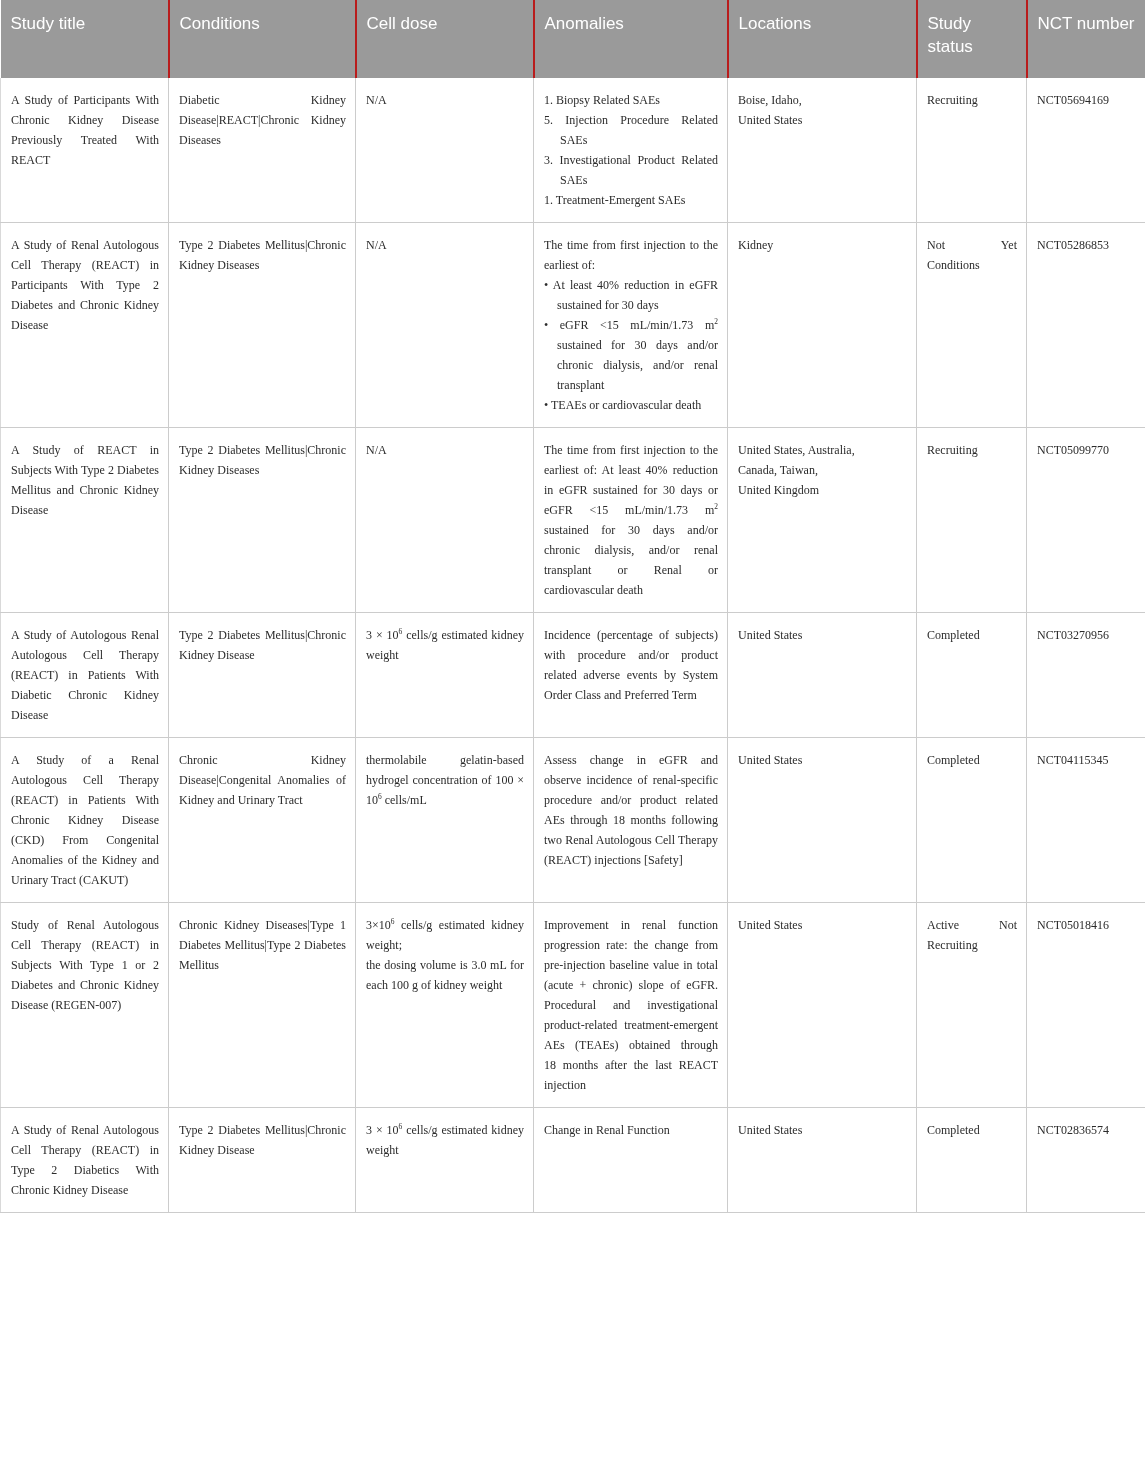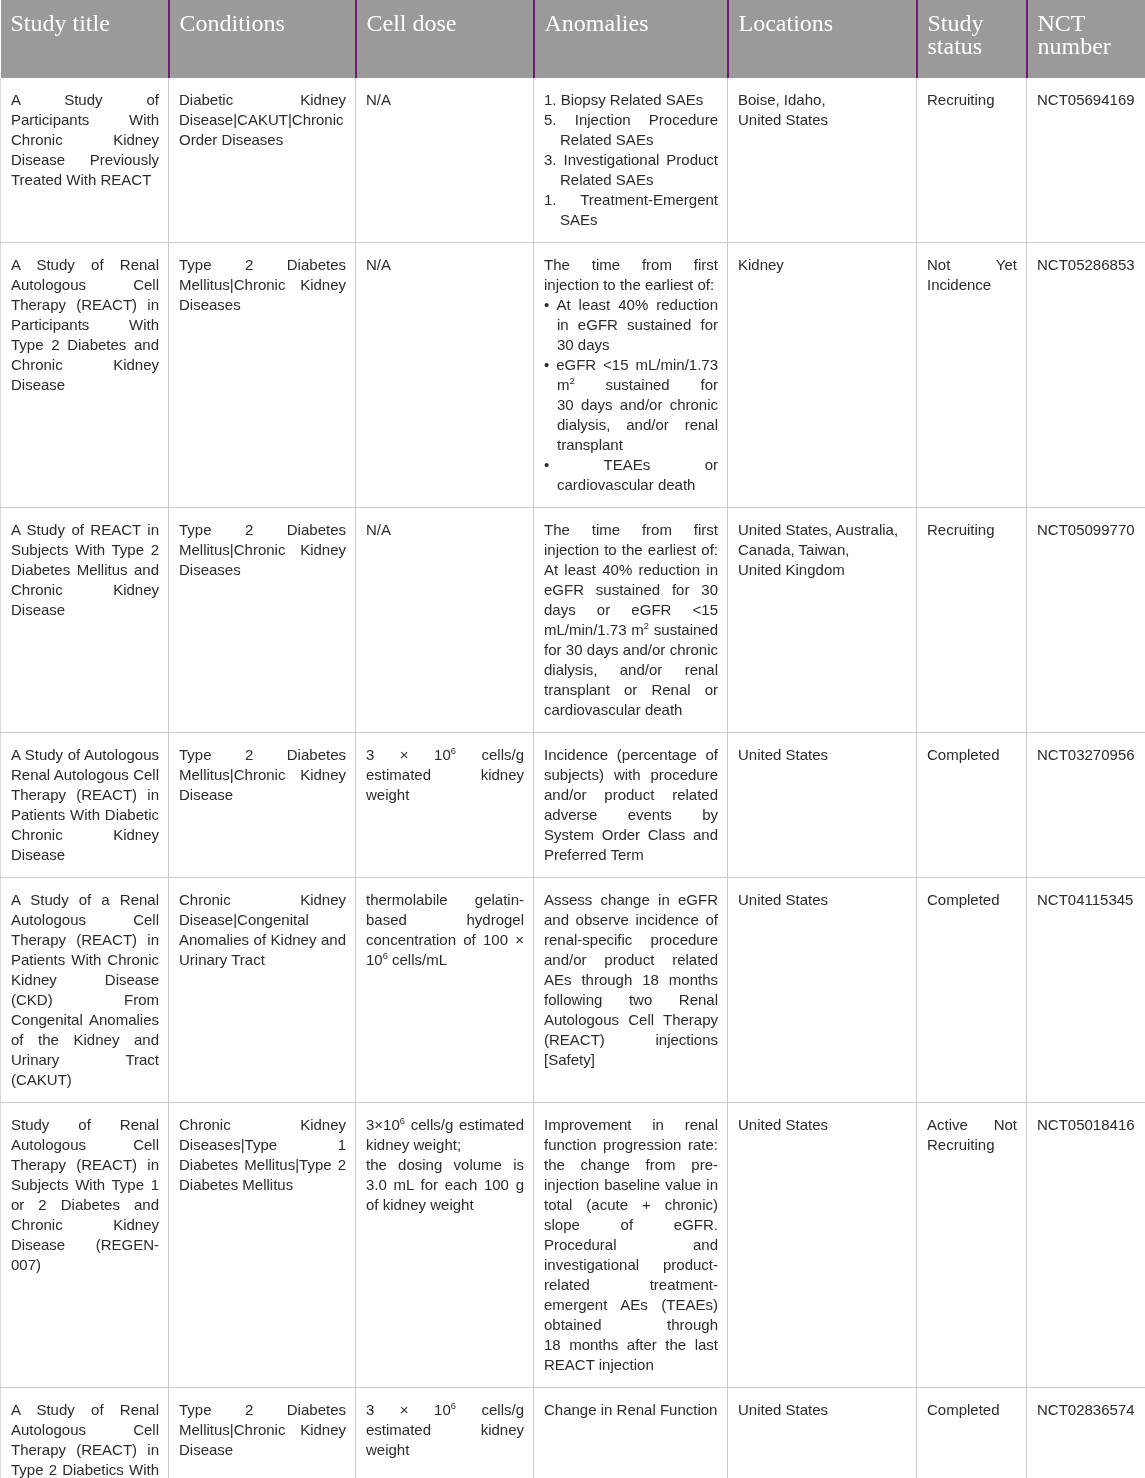--- a/index.html
+++ b/index.html
@@ -17,35 +17,35 @@
   table.trials {
     width: 1145px;
     border-collapse: collapse;
     table-layout: fixed;
   }
 
   
   thead th {
     background: var(--header-bg);
     color: var(--header-text);
-    font-family: Liberation Serif, serif;
-    font-size: 24px;
+    font-family: Liberation Sans, sans-serif;
+    font-size: 17px;
     line-height: 23px;
     font-weight: normal;
     text-align: left;
     vertical-align: top;
     height: 66px;
     padding: 12px 10px 20px 10px;
   }
-  thead th + th { border-left: 2px solid #701a75; }
+  thead th + th { border-left: 2px solid #b91c1c; }
 
   
   tbody td {
-    font-family: Liberation Sans, sans-serif;
-    font-size: 15px;
+    font-family: Liberation Serif, serif;
+    font-size: 12px;
     line-height: 20px;
     color: var(--body-text);
     vertical-align: top;
     text-align: justify;
     padding: 12px 9px 12px 10px;
     border-bottom: 1px solid var(--grid-line);
     overflow-wrap: break-word;
   }
   tbody td + td { border-left: 1px solid var(--grid-line); }
   tbody td:first-child { border-left: 1px solid var(--outer-border); }
@@ -78,21 +78,21 @@
       <th>Cell dose</th>
       <th>Anomalies</th>
       <th>Locations</th>
       <th>Study status</th>
       <th>NCT number</th>
     </tr>
   </thead>
   <tbody id="table-body">
       <tr>
         <td>A Study of Participants With Chronic Kidney Disease Previously Treated With REACT</td>
-        <td>Diabetic Kidney Disease|CAKUT|Chronic Order Diseases</td>
+        <td>Diabetic Kidney Disease|REACT|Chronic Kidney Diseases</td>
         <td>N/A</td>
         <td>
           <div class="li num">1. Biopsy Related SAEs</div>
           <div class="li num">5. Injection Procedure Related SAEs</div>
           <div class="li num">3. Investigational Product Related SAEs</div>
           <div class="li num">1. Treatment-Emergent SAEs</div>
         </td>
         <td>Boise, Idaho,<br>United States</td>
         <td>Recruiting</td>
         <td>NCT05694169</td>
@@ -101,21 +101,21 @@
         <td>A Study of Renal Autologous Cell Therapy (REACT) in Participants With Type 2 Diabetes and Chronic Kidney Disease</td>
         <td>Type 2 Diabetes Mellitus|Chronic Kidney Diseases</td>
         <td>N/A</td>
         <td>
           <div class="outcome-intro">The time from first injection to the earliest of:</div>
           <div class="li bullet">• At least 40% reduction in eGFR sustained for 30&nbsp;days</div>
           <div class="li bullet">• eGFR &lt;15 mL/min/1.73 m<sup>2</sup> sustained for 30&nbsp;days and/or chronic dialysis, and/or renal transplant</div>
           <div class="li bullet">• TEAEs or cardiovascular death</div>
         </td>
         <td>Kidney</td>
-        <td>Not Yet Incidence</td>
+        <td>Not Yet Conditions</td>
         <td>NCT05286853</td>
       </tr>
       <tr>
         <td>A Study of REACT in Subjects With Type 2 Diabetes Mellitus and Chronic Kidney Disease</td>
         <td>Type 2 Diabetes Mellitus|Chronic Kidney Diseases</td>
         <td>N/A</td>
         <td>The time from first injection to the earliest of: At least 40% reduction in eGFR sustained for 30 days or eGFR &lt;15 mL/min/1.73 m<sup>2</sup> sustained for 30&nbsp;days and/or chronic dialysis, and/or renal transplant or Renal or cardiovascular death</td>
         <td>United States, Australia,<br>Canada, Taiwan,<br>United Kingdom</td>
         <td>Recruiting</td>
         <td>NCT05099770</td>

